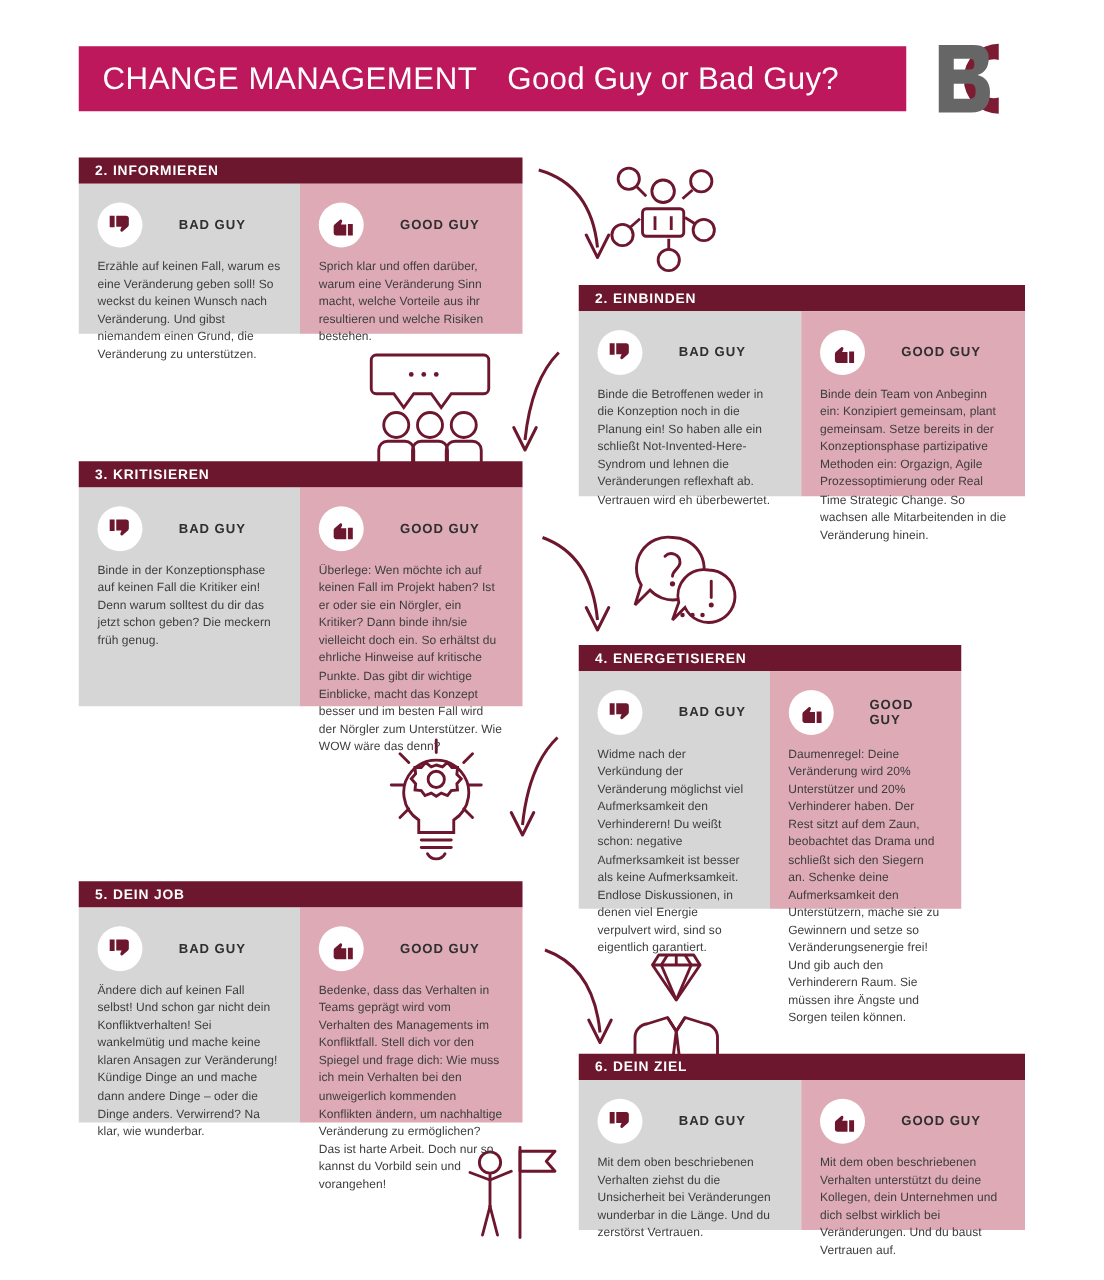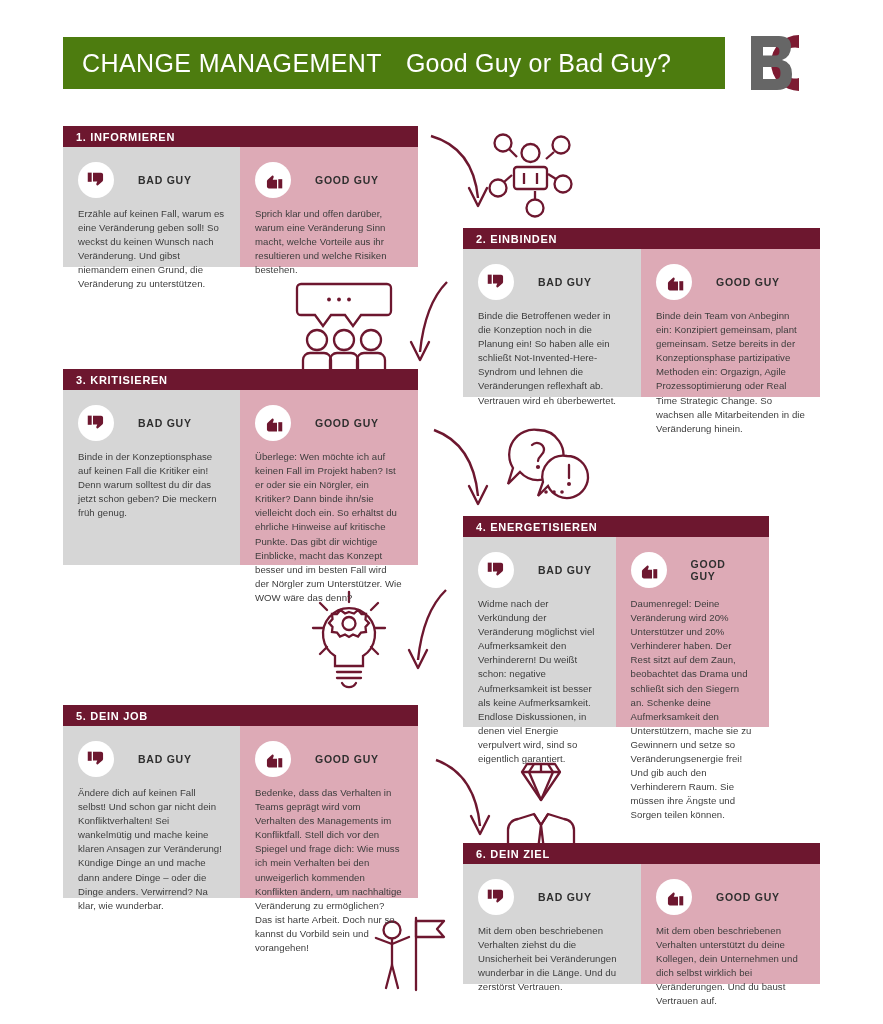--- a/index.html
+++ b/index.html
@@ -6,21 +6,21 @@
   body{
     width:883px;height:1024px;position:relative;overflow:hidden;
     font-family:"Liberation Sans","DejaVu Sans",sans-serif;
     color:#3b3b3b;
   }
   .canvas{position:absolute;left:0;top:0;width:883px;height:1024px;}
 
   
   .title-bar{
     position:absolute;left:63px;top:37px;width:662px;height:52px;
-    background:#4d7c0f;display:flex;align-items:center;
+    background:#be185d;display:flex;align-items:center;
   }
   .title-text{
     color:#ffffff;font-size:25px;letter-spacing:.2px;padding-left:19px;
     white-space:nowrap;font-weight:400;
   }
   .title-text .kicker{font-weight:400;letter-spacing:.4px;}
   .title-text .sub{margin-left:24px;font-weight:400;}
 
   .logo{position:absolute;left:741px;top:33px;width:96px;height:60px;}
 
@@ -35,22 +35,23 @@
   .col{box-sizing:border-box;padding:14px 15px 16px 15px;}
   .col.bad{background:#d6d6d6;}
   .col.good{background:#ddaab6;}
   .col-head{display:flex;align-items:center;height:38px;margin-bottom:8px;}
   .badge{
     width:36px;height:36px;border-radius:50%;background:#ffffff;
     display:flex;align-items:center;justify-content:center;flex:0 0 36px;
   }
   .badge svg{display:block;}
   .col-label{
-    margin-left:24px;font-size:10.5px;font-weight:700;letter-spacing:.75px;
+    margin-left:0;font-size:10.5px;font-weight:700;letter-spacing:.75px;
     color:#2f2f2f;
+    padding-left:29px;
   }
   .col-text{
     font-size:9.6px;line-height:14.1px;color:#3d3d3d;letter-spacing:.05px;
     white-space:pre-line;
   }
 
   
   .connector{position:absolute;}
   .connector svg{display:block;overflow:visible;}
 </style>
@@ -186,21 +187,21 @@
         <path d="M30 57 L36 80"></path>
         <path d="M30 36 L14 30"></path>
         <path d="M30 36 L47 29"></path>
         <line x1="54" y1="10" x2="54" y2="82"></line>
         <path d="M54 13 L82 13 L75 21 L82 29 L54 29 Z"></path>
       </g>
     </svg>
   </div>
 
   <div class="section" style="left:63px;top:126px;width:355px;">
-    <div class="sec-head">1. INFORMIEREN</div>
+    <div class="sec-head">2. INFORMIEREN</div>
     <div class="sec-body">
       <div class="col bad" style="width:177px;height:120px;">
         <div class="col-head">
           <div class="badge">
             <svg width="21" height="21" viewBox="0 0 24 24">
               <g fill="#6d172f">
                   <path d="M2 3h4.5v10.5H2z"></path>
                   <path d="M8 3h9.2c1.3 0 2.3 1 2.3 2.2v6.1c0 .7-.3 1.3-.8 1.7l-5 4.3c-.6.5-1.5.3-1.8-.4-.2-.5-.2-1 0-1.5l1-2.4H8z"></path>
                 </g>
             </svg>

